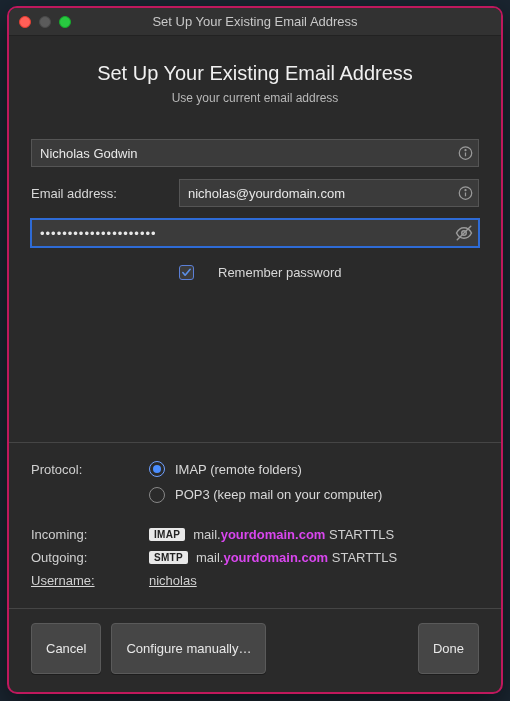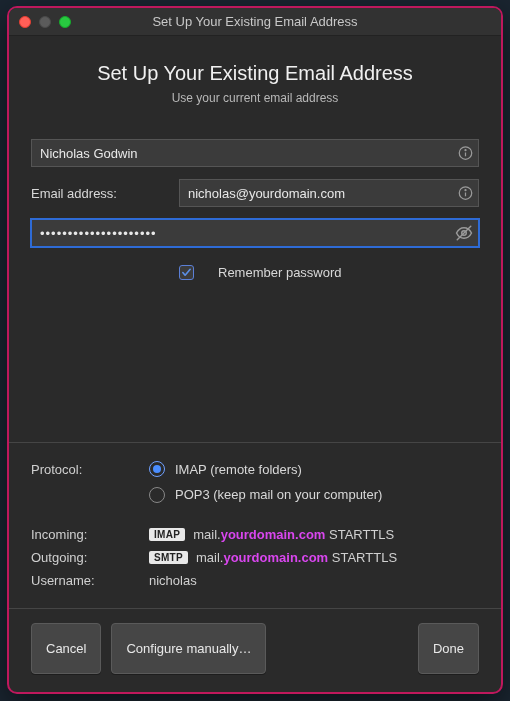--- a/index.html
+++ b/index.html
@@ -223,21 +223,21 @@
       <div class="server-row">
         <div class="config-label">Incoming:</div>
         <span class="badge">IMAP</span>
         <span class="server-text"><span>mail.</span><b>yourdomain.com</b><span> STARTTLS</span></span>
       </div>
       <div class="server-row">
         <div class="config-label">Outgoing:</div>
         <span class="badge">SMTP</span>
         <span class="server-text"><span>mail.</span><b>yourdomain.com</b><span> STARTTLS</span></span>
       </div>
-      <div class="server-row" style="margin-bottom:0;">
+      <div class="server-row" style="margin-bottom:0;text-decoration:underline;">
         <div class="config-label">Username:</div>
         <span class="server-text">nicholas</span>
       </div>
     </div>
   </div>
 
   <div class="divider" style="margin:0;"></div>
 
   <div class="footer">
     <button class="btn">Cancel</button>

